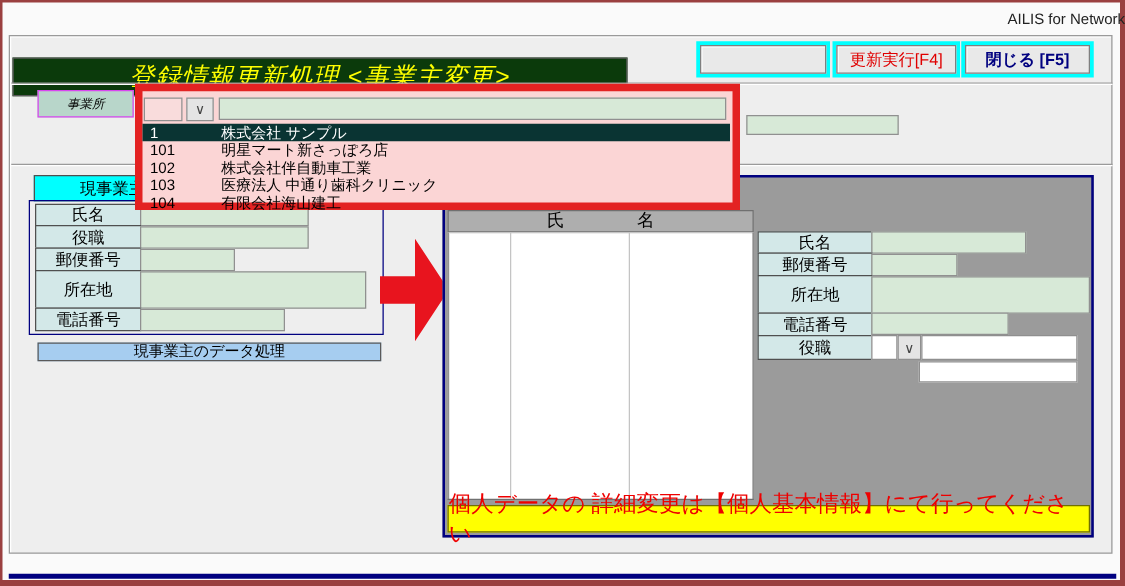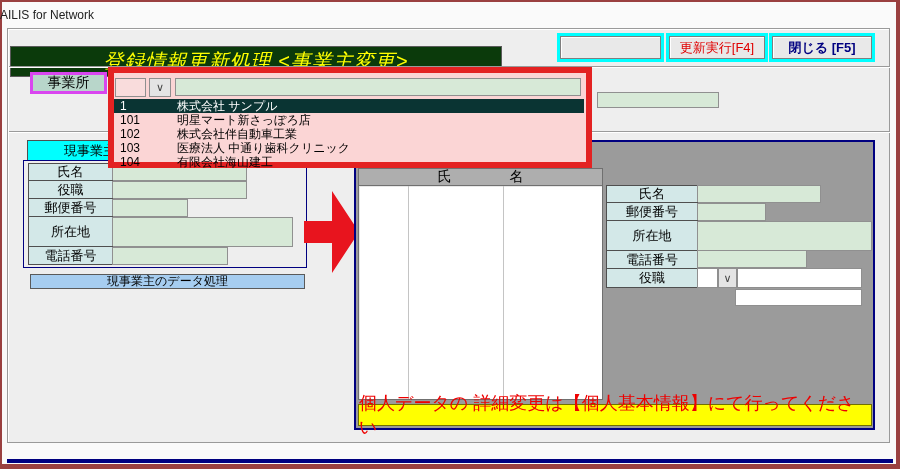--- a/index.html
+++ b/index.html
@@ -1,28 +1,28 @@
 <!DOCTYPE html>
 <html><head>
 <meta charset="utf-8">
 <style>
   html,body{margin:0;padding:0;}
   body{width:900px;height:469px;overflow:hidden;font-family:"Liberation Sans",sans-serif;}
   .screen{position:relative;width:900px;height:469px;background:#9a4040;}
   .inner-bg{position:absolute;left:2px;top:2px;width:894px;height:462px;background:#fafafa;}
   .abs{position:absolute;box-sizing:border-box;}
   .win{background:#eeeeee;border:1px solid #9a9a9a;box-shadow:inset 1px 1px 0 #ffffff;}
-  .titletext{width:100%;text-align:left;font-size:12px;color:#222;}
+  .titletext{width:100%;text-align:right;font-size:12px;color:#222;}
   .greenbar{background:#0b3a0b;border:1px solid #5a5a5a;color:#ffff00;font-size:20px;display:flex;align-items:center;justify-content:center;letter-spacing:1px;}
   .cyanframe{border:3px solid #00ffff;background:#00ffff;}
   .btn{width:100%;height:100%;background:#e9e9e9;border:1px solid #7f7f7f;box-shadow:inset 1px 1px 0 #ffffff;font-size:13px;display:flex;align-items:center;justify-content:center;font-family:"Liberation Sans",sans-serif;padding:0;}
   .btn.red{color:#e00000;}
   .btn.navy{color:#000080;font-weight:bold;}
   .sep{border-top:1px solid #9a9a9a;border-bottom:1px solid #ffffff;height:0;}
-  .officelbl{background:#b8d6ca;border:3px solid #d946ef;font-size:14px;display:flex;align-items:center;justify-content:center;color:#000;}
+  .officelbl{background:#b8d6ca;border:1px solid #d946ef;font-size:10px;display:flex;align-items:center;justify-content:center;color:#000;font-style:italic;}
   .gfield{background:#d7e9d7;border:1px solid #909090;}
   .popup{border:6px solid #e32222;background:#fbd5d5;z-index:10;}
   .pinput{background:#f9dcdc;border:1px solid #8f8f8f;}
   .combobtn{background:#e4e4e4;border:1px solid #8f8f8f;display:flex;align-items:center;justify-content:center;font-size:11px;color:#444;}
   .ddrow{position:absolute;left:0;width:470px;height:14px;display:flex;align-items:center;font-size:12px;color:#000;}
   .ddrow .code{width:57px;padding-left:6px;}
   .ddrow.sel{background:#0a3433;color:#ffffff;}
   .cyanlbl{background:#00ffff;border:1px solid #4f4f4f;font-size:13px;display:flex;align-items:center;justify-content:center;color:#000;}
   .navybox{border:1px solid #000080;}
   .lbl{background:#d3e8e8;border:1px solid #4f4f4f;font-size:13px;display:flex;align-items:center;justify-content:center;color:#000;}

